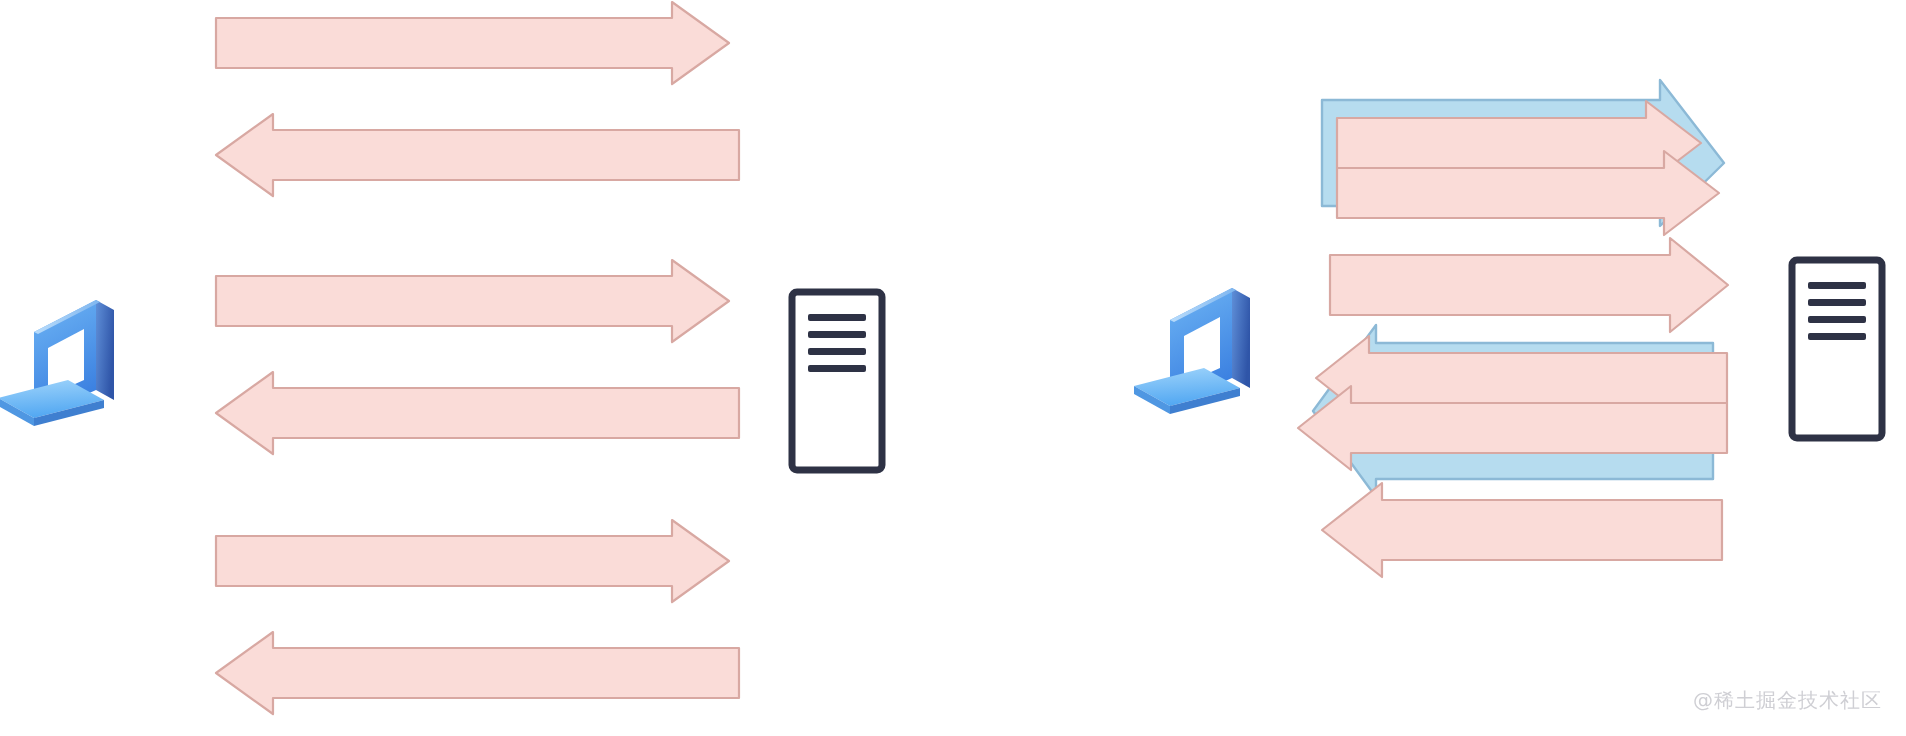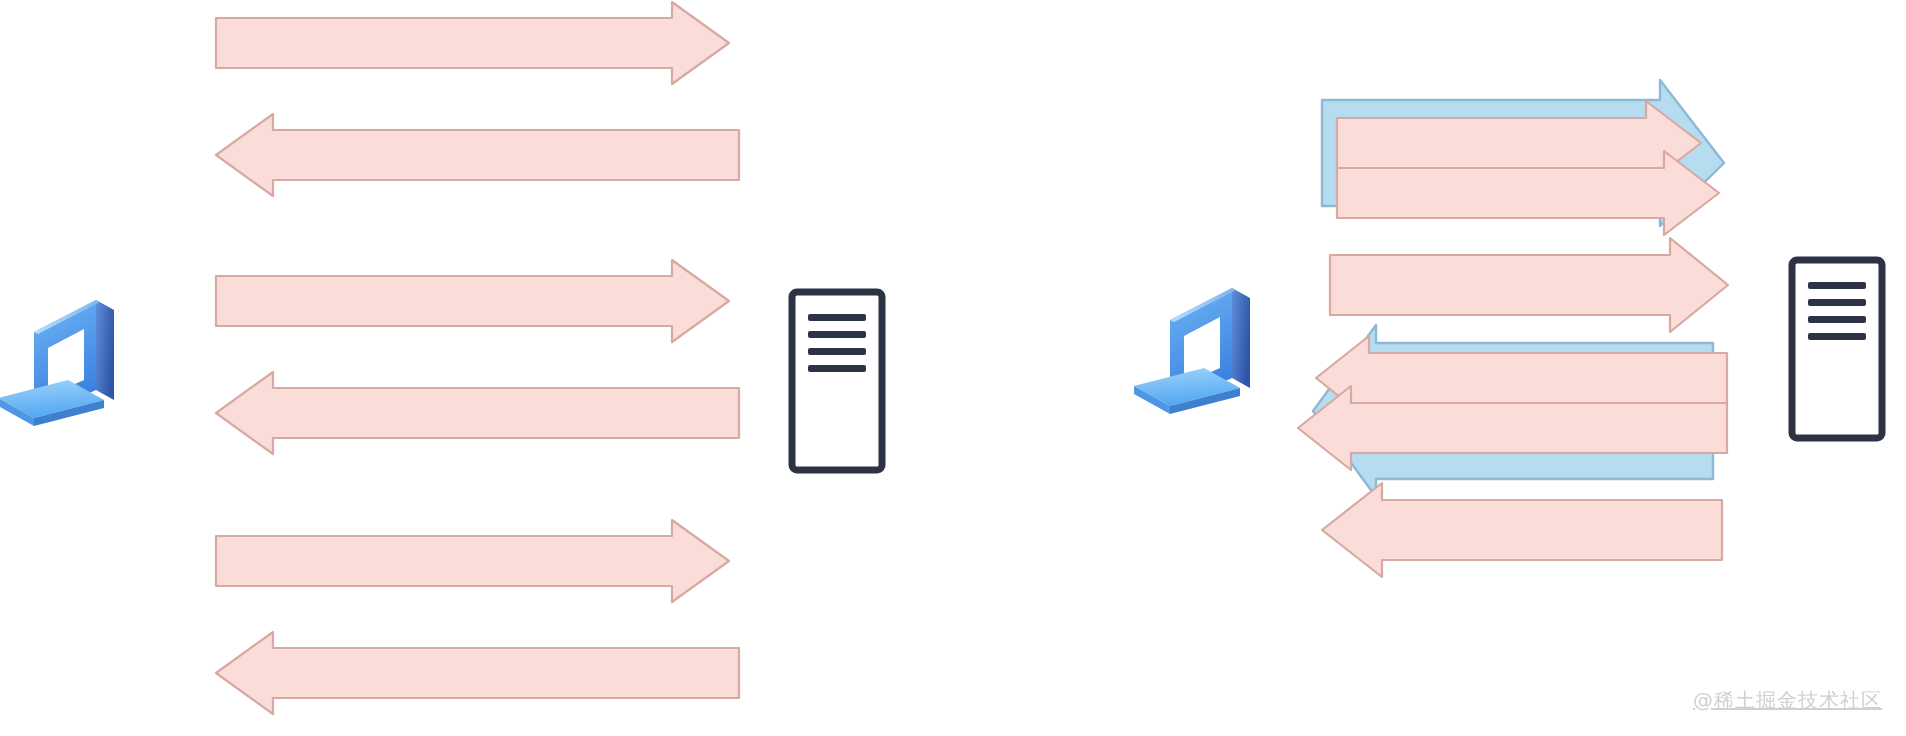--- a/index.html
+++ b/index.html
@@ -5,21 +5,21 @@
   html,body{margin:0;padding:0;background:#ffffff;}
   body{
     width:1906px;height:736px;overflow:hidden;position:relative;
     font-family:"Liberation Sans","DejaVu Sans",sans-serif;
   }
   #canvas{position:absolute;inset:0;width:1906px;height:736px;}
   .watermark{
     position:absolute;right:24px;bottom:22px;
     color:#cfcfd4;font-size:20px;letter-spacing:1px;
     font-family:"DejaVu Sans","Liberation Sans",sans-serif;
-    white-space:nowrap;user-select:none;text-decoration:underline;
+    white-space:nowrap;user-select:none;
   }
 </style>
 </head>
 <body>
 
 <svg id="canvas" viewBox="0 0 1906 736" xmlns="http://www.w3.org/2000/svg">
 
   <defs>
     <linearGradient id="lapScreenGrad" x1="0" y1="0" x2="0.3" y2="1">
       <stop offset="0%" stop-color="#6fb6f5"></stop>

